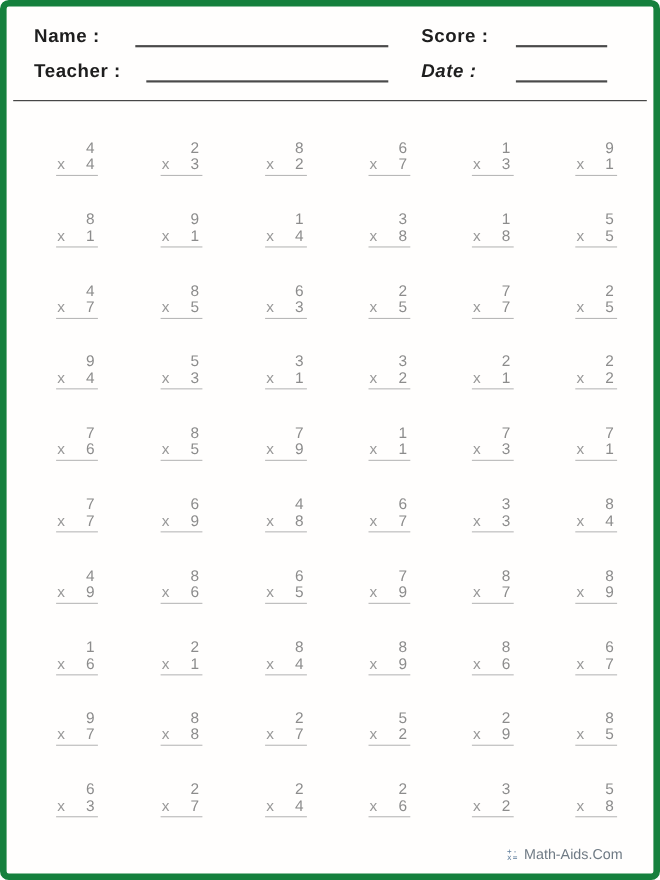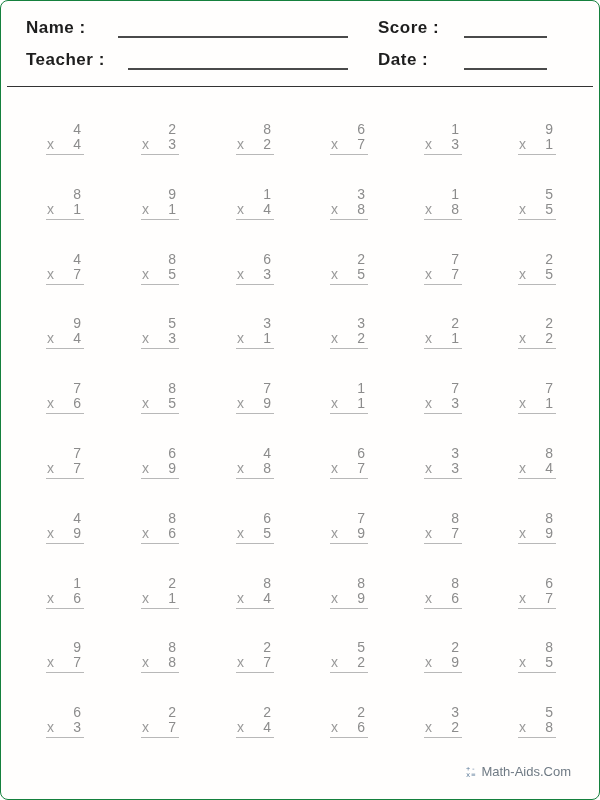--- a/index.html
+++ b/index.html
@@ -2,21 +2,21 @@
 <html><head>
 <meta charset="utf-8">
 <style>
   * { margin: 0; padding: 0; box-sizing: border-box; }
   html, body { background: #fff; }
   .page {
     position: relative;
     width: 600px;
     height: 800px;
     background: #fffefd;
-    border: 1px solid #15803d;
+    border: 6px solid #15803d;
     border-radius: 8px;
     font-family: "Liberation Sans", sans-serif;
     overflow: hidden;
   }
   .hdr-label {
     position: absolute;
     font-size: 17px;
     font-weight: bold;
     color: #1e1e1e;
     letter-spacing: 0.5px;
@@ -95,21 +95,21 @@
 
   <div class="hdr-label" style="left:25px; top:17px;">Name :</div>
   <div class="blank-line" style="left:117px; top:35px; width:230px;"></div>
 
   <div class="hdr-label" style="left:377px; top:17px;">Score :</div>
   <div class="blank-line" style="left:463px; top:35px; width:83px;"></div>
 
   <div class="hdr-label" style="left:25px; top:49px;">Teacher :</div>
   <div class="blank-line" style="left:127px; top:67px; width:220px;"></div>
 
-  <div class="hdr-label" style="left:377px; top:49px;">Date :</div>
+  <div class="hdr-label" style="left:377px; top:49px;font-style:italic;">Date :</div>
   <div class="blank-line" style="left:463px; top:67px; width:83px;"></div>
 
   <div class="hr"></div>
 
 
   <div id="grid">
       <div class="problem" style="left: 45px; top: 121px;">
         <div class="top-row">4</div>
         <div class="bottom-row">
           <span class="op">x</span>

